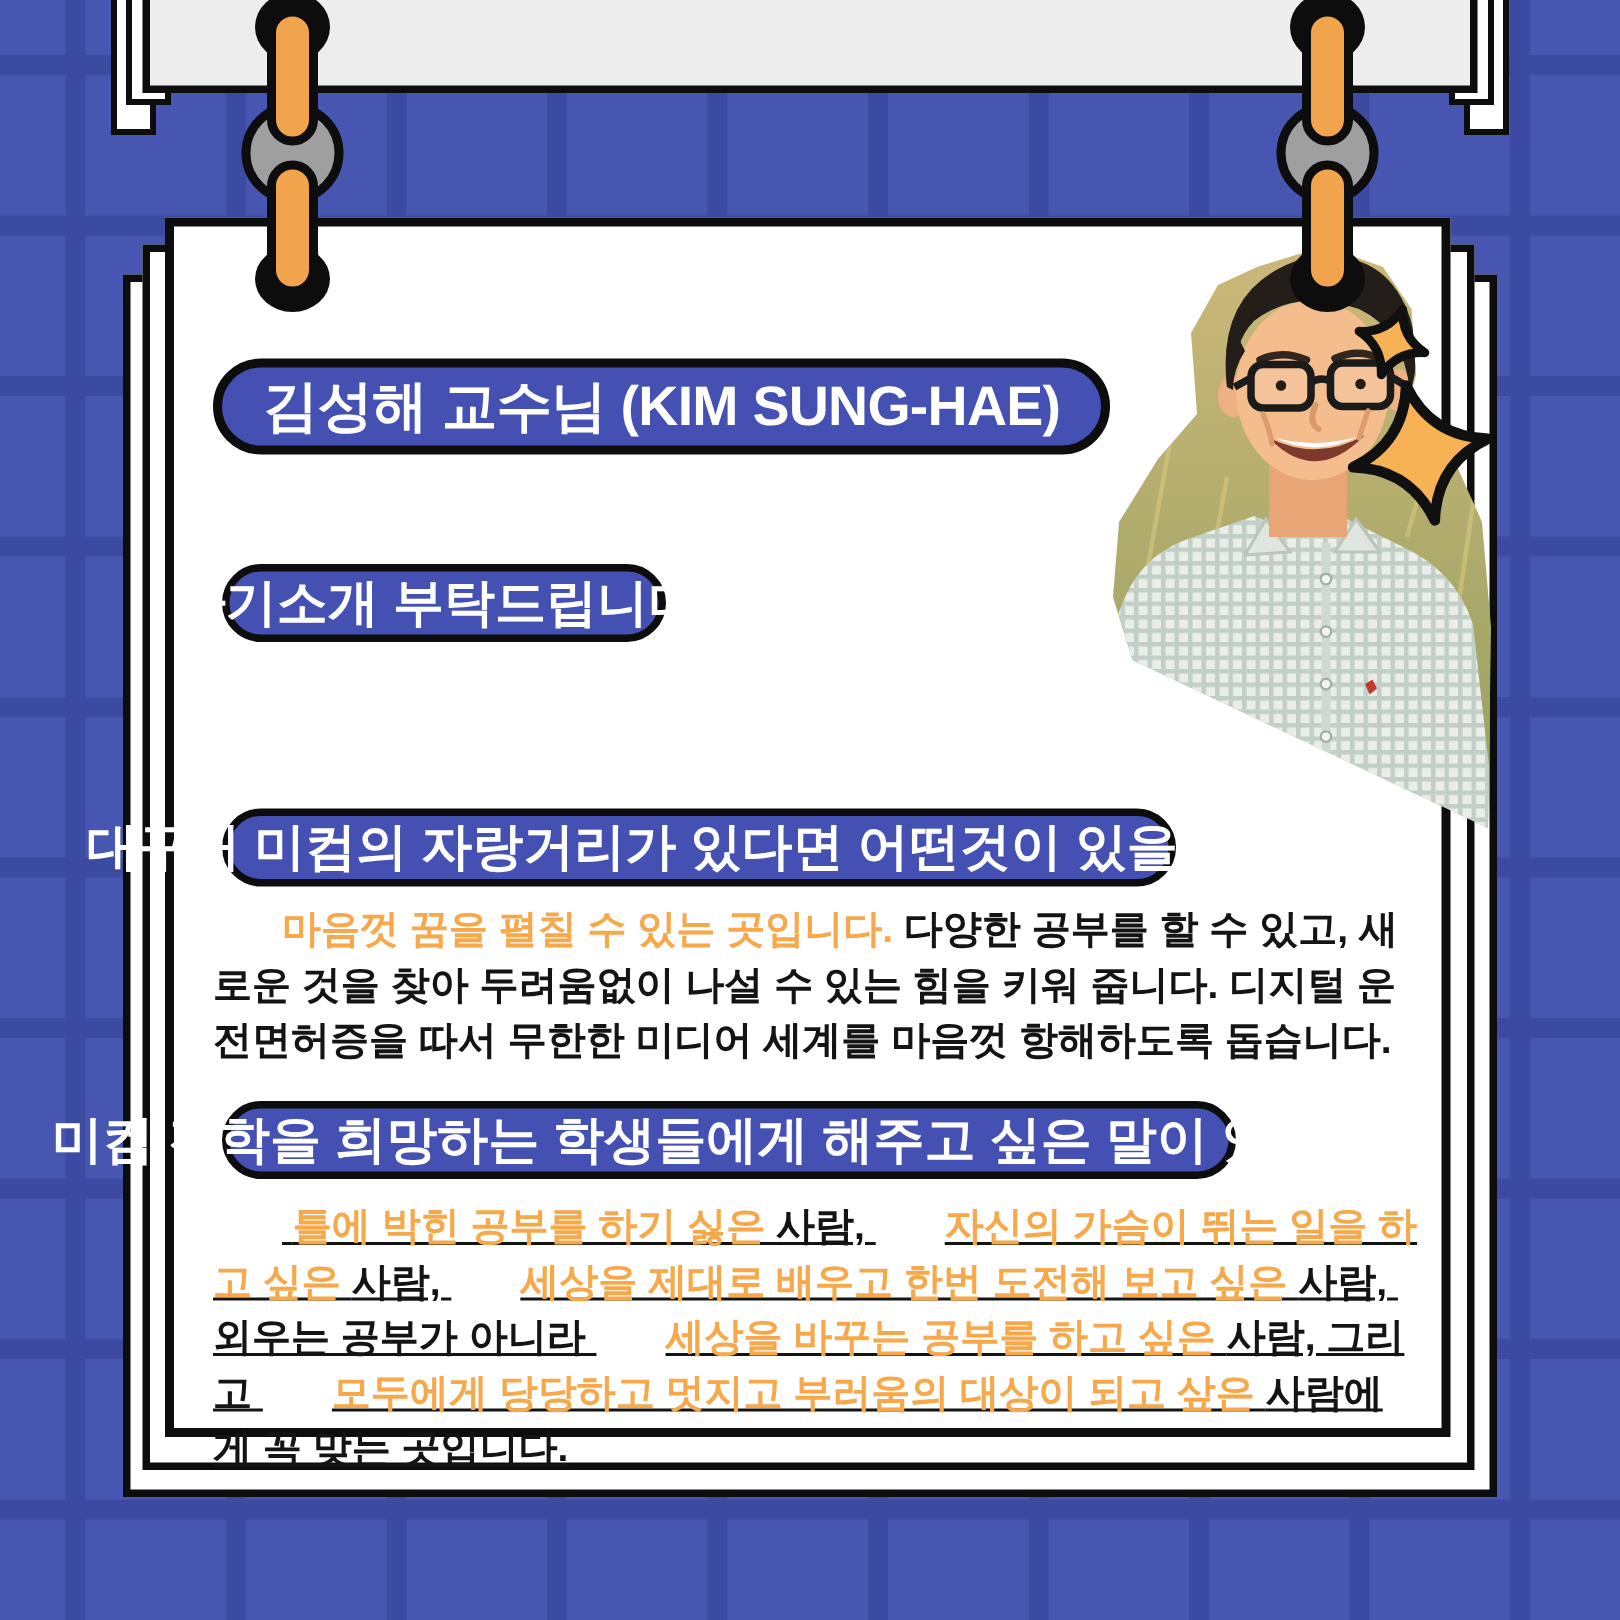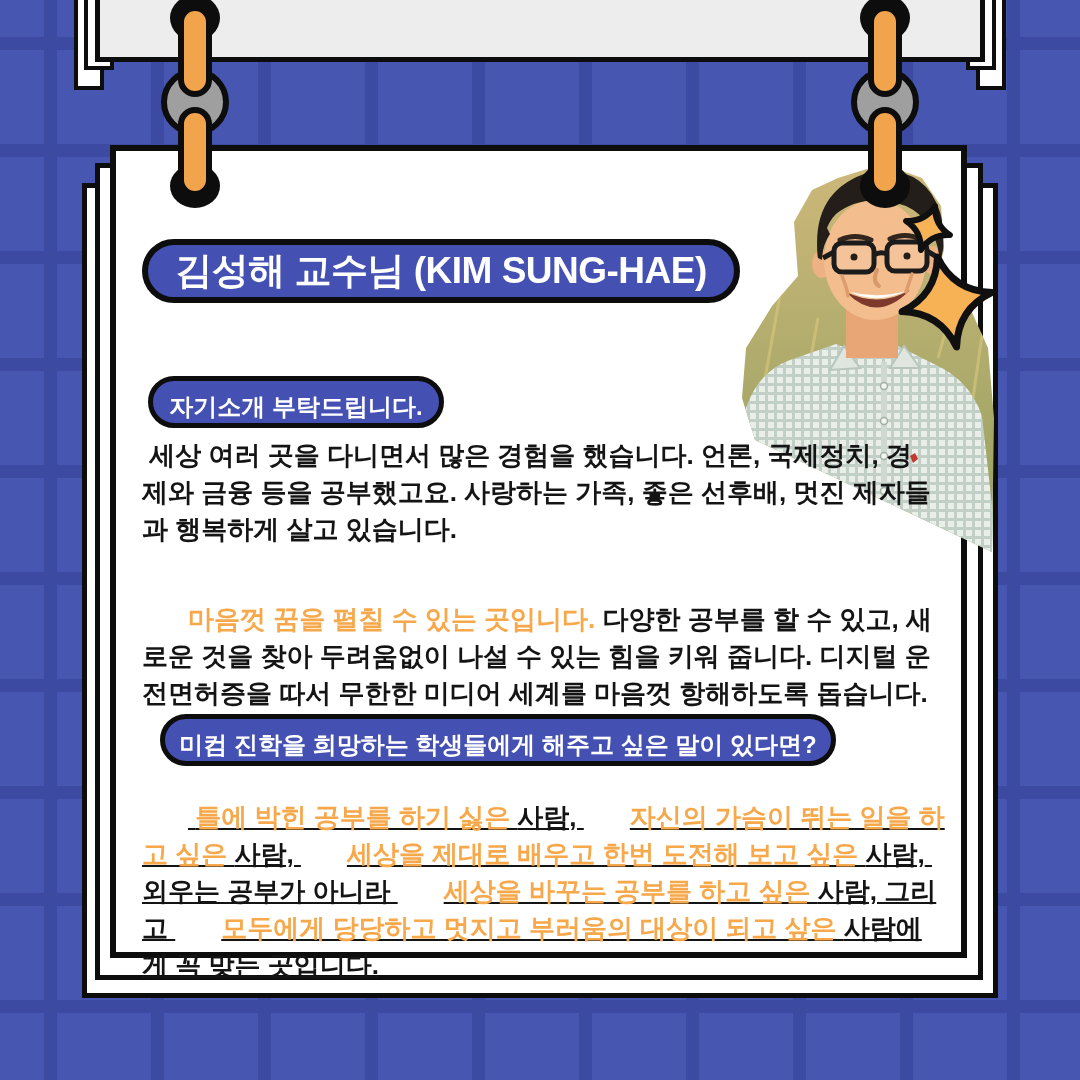--- a/index.html
+++ b/index.html
@@ -25,26 +25,26 @@
   .photo{position:absolute;left:738px;top:158px;width:258px;height:400px;z-index:6;}
   .title-pill{
     position:absolute;left:142px;top:239px;width:598px;height:64px;z-index:7;
     background:#4450B2;border:6px solid #0d0d0d;border-radius:36px;box-sizing:border-box;
     display:flex;align-items:center;justify-content:center;
     color:#ffffff;font-size:37px;font-weight:800;letter-spacing:-0.5px;white-space:nowrap;
   }
   .q-pill{
     position:absolute;height:52px;z-index:7;left:148px;
     background:#4450B2;border:5px solid #0d0d0d;border-radius:28px;box-sizing:border-box;
-    display:flex;align-items:flex-end;justify-content:center;
-    color:#ffffff;font-size:24px;font-weight:700;white-space:nowrap;padding:0 24px;
+    display:flex;align-items:center;justify-content:center;
+    color:#ffffff;font-size:34px;font-weight:700;white-space:nowrap;padding:0 24px;
   }
   .q1{top:376px;width:296px;}
   .q2{top:539px;width:636px;}
-  .q3{top:714px;width:676px;margin-left:12px;}
+  .q3{top:734px;width:676px;}
   .answer{
     position:absolute;left:142px;z-index:7;
     font-size:26px;line-height:37px;font-weight:600;color:#141414;
     white-space:pre-wrap;word-break:break-all;
   }
   .a1{top:437px;width:792px;}
   .a2{top:601px;width:802px;}
   .a3{top:799px;width:804px;text-decoration:underline;}
   .seg-black{color:#141414;}
   .seg-orange{color:#F6A84B;margin-left:46px;}
@@ -155,22 +155,24 @@
     </g>
   </svg>
 
   <div class="title-pill">
     <span>김성해 교수님 (KIM SUNG-HAE)</span>
   </div>
 
   <div class="q-pill q1">
     <span>자기소개 부탁드립니다.</span>
   </div>
-  <div class="answer a1"><span class="seg-black"> 세상 여러 곳을 다니면서 많은 경험을 했습니다. 언론, 국제정치, 경제와 금융 등을 공부했고요. 사랑하는 가족, 좋은 선후배, 멋진 제자들과 행복하게 살고 있습니다.</span></div>
 
+  <div class="q-pill q2">
+    <span>대구대 미컴의 자랑거리가 있다면 어떤것이 있을까요?</span>
+  </div>
   <div class="answer a2"><span class="seg-orange">마음껏 꿈을 펼칠 수 있는 곳입니다. </span><span class="seg-black">다양한 공부를 할 수 있고, 새로운 것을 찾아 두려움없이 나설 수 있는 힘을 키워 줍니다. 디지털 운전면허증을 따서 무한한 미디어 세계를 마음껏 항해하도록 돕습니다.</span></div>
 
   <div class="q-pill q3">
     <span>미컴 진학을 희망하는 학생들에게 해주고 싶은 말이 있다면?</span>
   </div>
   <div class="answer a3"><span class="seg-orange"> 틀에 박힌 공부를 하기 싫은 </span><span class="seg-black">사람, </span><span class="seg-orange">자신의 가슴이 뛰는 일을 하고 싶은 </span><span class="seg-black">사람, </span><span class="seg-orange">세상을 제대로 배우고 한번 도전해 보고 싶은 </span><span class="seg-black">사람, 외우는 공부가 아니라 </span><span class="seg-orange">세상을 바꾸는 공부를 하고 싶은 </span><span class="seg-black">사람, 그리고 </span><span class="seg-orange">모두에게 당당하고 멋지고 부러움의 대상이 되고 샆은 </span><span class="seg-black">사람에게 꼭 맞는 곳입니다.</span></div>
 
 </div>
 
 </body></html>

